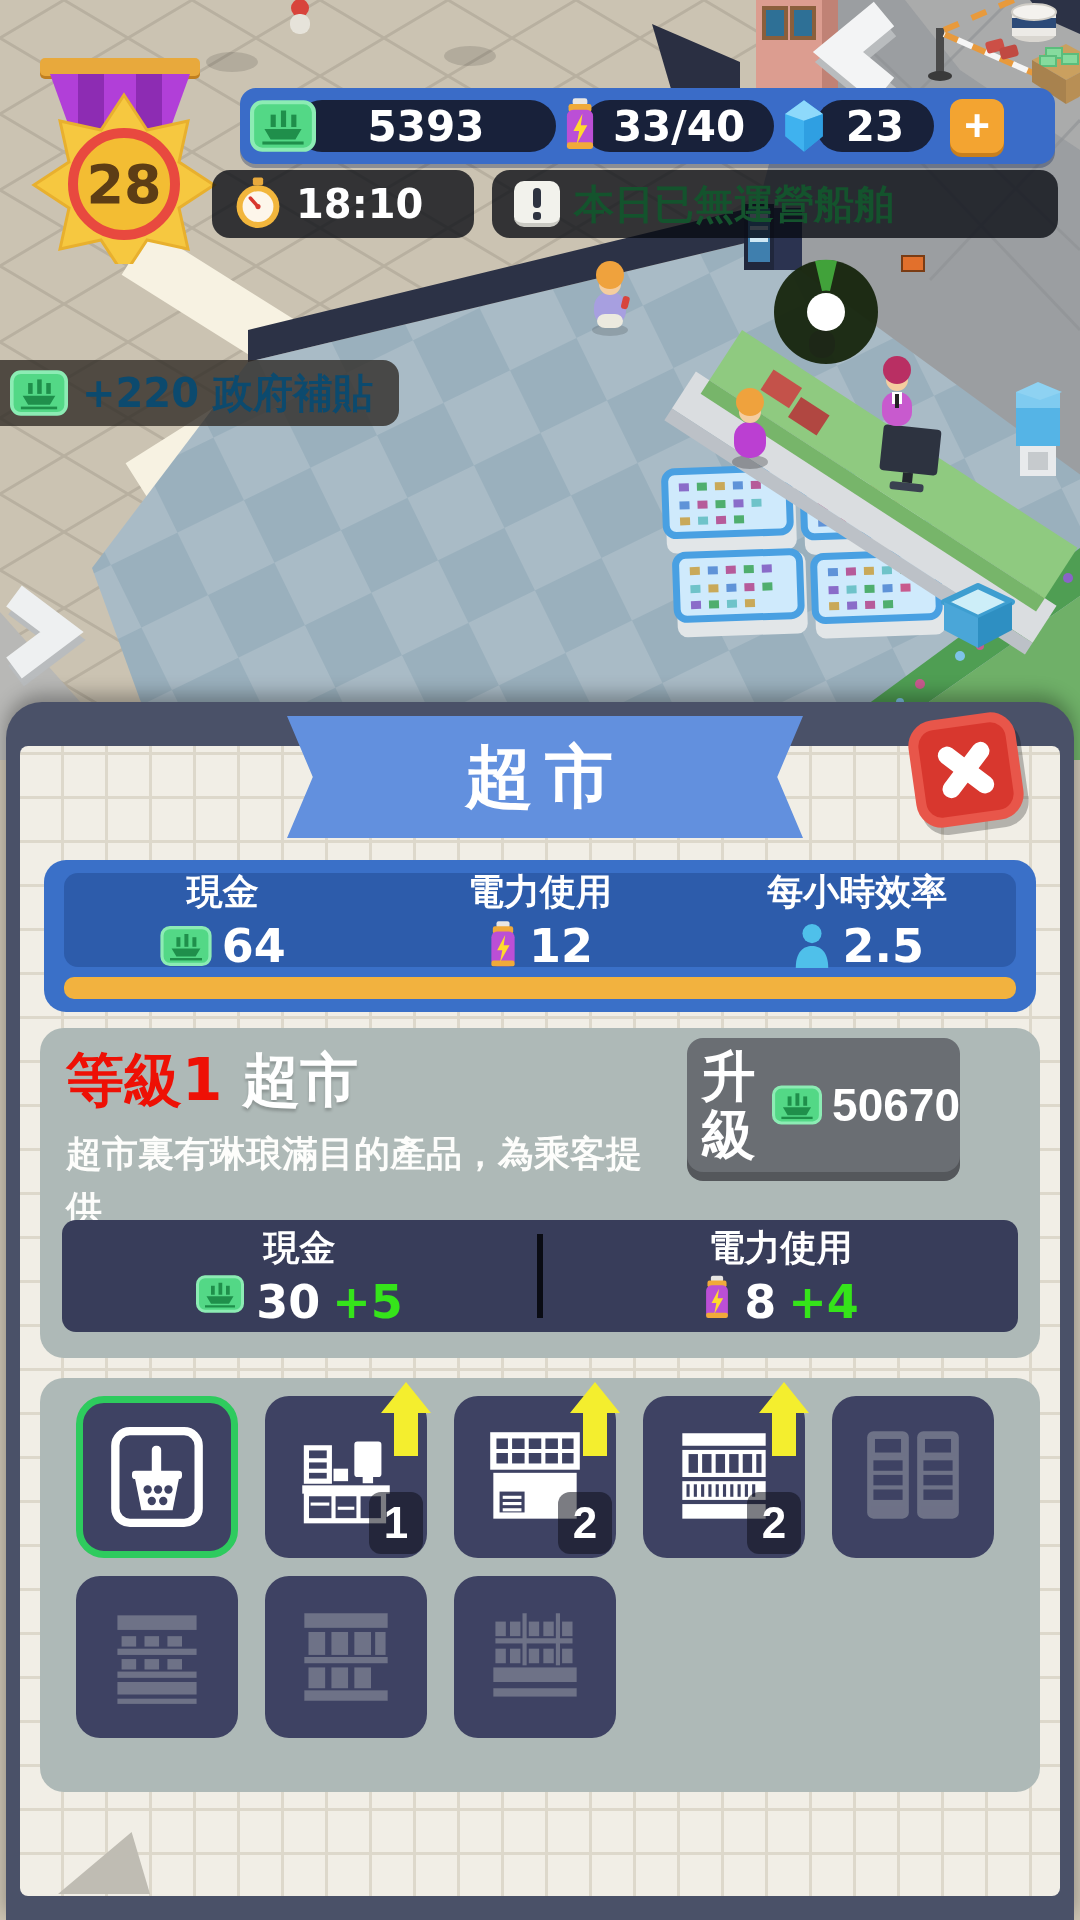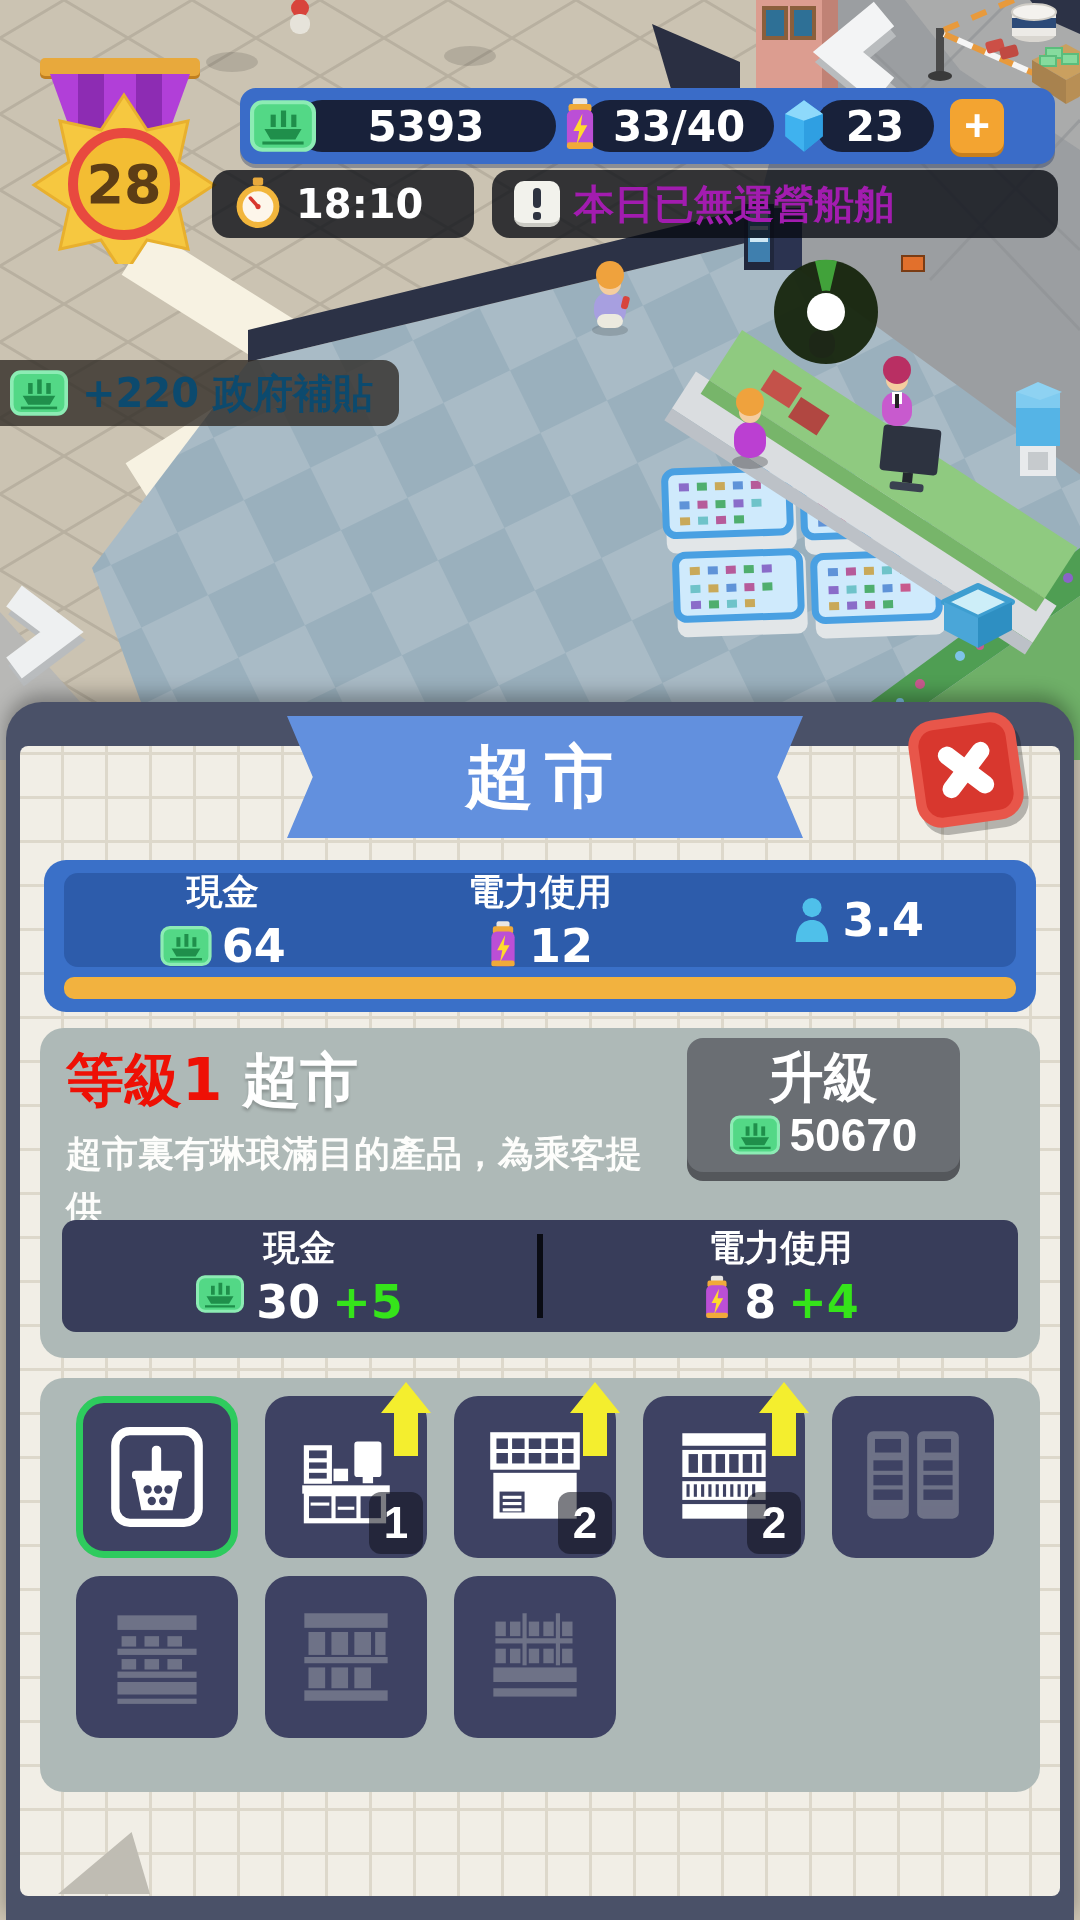--- a/index.html
+++ b/index.html
@@ -22,21 +22,21 @@
   .pill.gems{width:118px;margin-left:-18px;}
   .hud-ic{position:relative;z-index:2;flex:0 0 auto;}
   .plus-btn{width:54px;height:54px;margin-left:10px;background:#f3a431;
     border:none;border-radius:12px;box-shadow:0 4px 0 #c87f1d;color:#fff;
     font-size:44px;font-weight:700;line-height:48px;text-align:center;padding:0;}
   .chip{position:absolute;height:68px;background:rgba(8,10,18,.78);
     border-radius:18px;display:flex;align-items:center;color:#fff;
     font-weight:700;font-size:40px;gap:14px;padding:8px 22px;}
   .time-chip{left:212px;top:170px;width:262px;}
   .alert-chip{left:492px;top:170px;width:566px;}
-  .alert-chip .alert-text{color:#a21caf;white-space:nowrap;}
+  .alert-chip .alert-text{color:#14532d;white-space:nowrap;}
   .bang{width:46px;height:46px;background:#f2f2ec;border-radius:10px;
     border-bottom:4px solid #c9c9c2;position:relative;flex:0 0 auto;}
   .bang::before{content:"";position:absolute;left:19px;top:7px;width:8px;height:20px;
     background:#2e3340;border-radius:4px;}
   .bang::after{content:"";position:absolute;left:19px;top:31px;width:8px;height:8px;
     background:#2e3340;border-radius:3px;}
   .float-bonus{position:absolute;left:0;top:360px;height:66px;
     background:rgba(45,40,34,.78);border-radius:0 16px 16px 0;display:flex;
     align-items:center;gap:14px;padding:0 26px 0 10px;color:#0c4a6e;
     font-weight:700;font-size:40px;}
@@ -95,21 +95,21 @@
   .card{position:absolute;background:#aeb9b7;border-radius:24px;}
   .level-card{left:20px;top:282px;width:1000px;height:330px;}
   .level-head{position:absolute;left:26px;top:14px;display:flex;
     align-items:center;gap:20px;font-size:58px;font-weight:700;}
   .level-head .lv{color:#ee1005;}
   .level-head .nm{color:#fff;text-shadow:0 3px 3px rgba(0,0,0,.2);}
   .desc{position:absolute;left:26px;top:98px;width:600px;color:#fdfdfb;
     font-size:36px;font-weight:700;line-height:55px;}
   .upgrade-btn{position:absolute;left:647px;top:10px;width:273px;height:134px;
     background:#6a6e73;border:none;border-radius:16px;box-shadow:0 9px 0 #54575b;
-    display:flex;flex-direction:column;align-items:center;justify-content:center;
+    display:flex;flex-direction:row;align-items:center;justify-content:center;
     gap:2px;color:#fff;padding:0;}
   .upgrade-btn .up-label{font-size:54px;font-weight:700;line-height:58px;}
   .upgrade-btn .cost{display:flex;align-items:center;gap:10px;font-size:46px;
     font-weight:700;}
   .delta-panel{position:absolute;left:22px;top:192px;width:956px;height:112px;
     background:#383d5a;border-radius:14px;display:flex;}
   .delta-col{flex:1;display:flex;flex-direction:column;align-items:center;
     justify-content:center;color:#fff;gap:2px;}
   .delta-col .lab{font-size:36px;font-weight:700;}
   .delta-col .val{display:flex;align-items:flex-start;gap:12px;font-size:46px;
@@ -483,25 +483,26 @@
           <div class="stat">
             <div class="lab">電力使用</div>
             <div class="val">
               <svg width="32" height="50">
                   <use href="#ic-battery"></use>
                 </svg>
               <span>12</span>
             </div>
           </div>
           <div class="stat">
+            <div class="lab">每小時效率</div>
             <div class="val">
               <svg width="42" height="46">
                   <use href="#ic-person"></use>
                 </svg>
-              <span>3.4</span>
+              <span>2.5</span>
             </div>
           </div>
         </div>
         <div class="progress"></div>
       </div>
 
       <div class="card level-card">
         <div class="level-head">
           <span class="lv">等級1</span>
           <span class="nm">超市</span>

